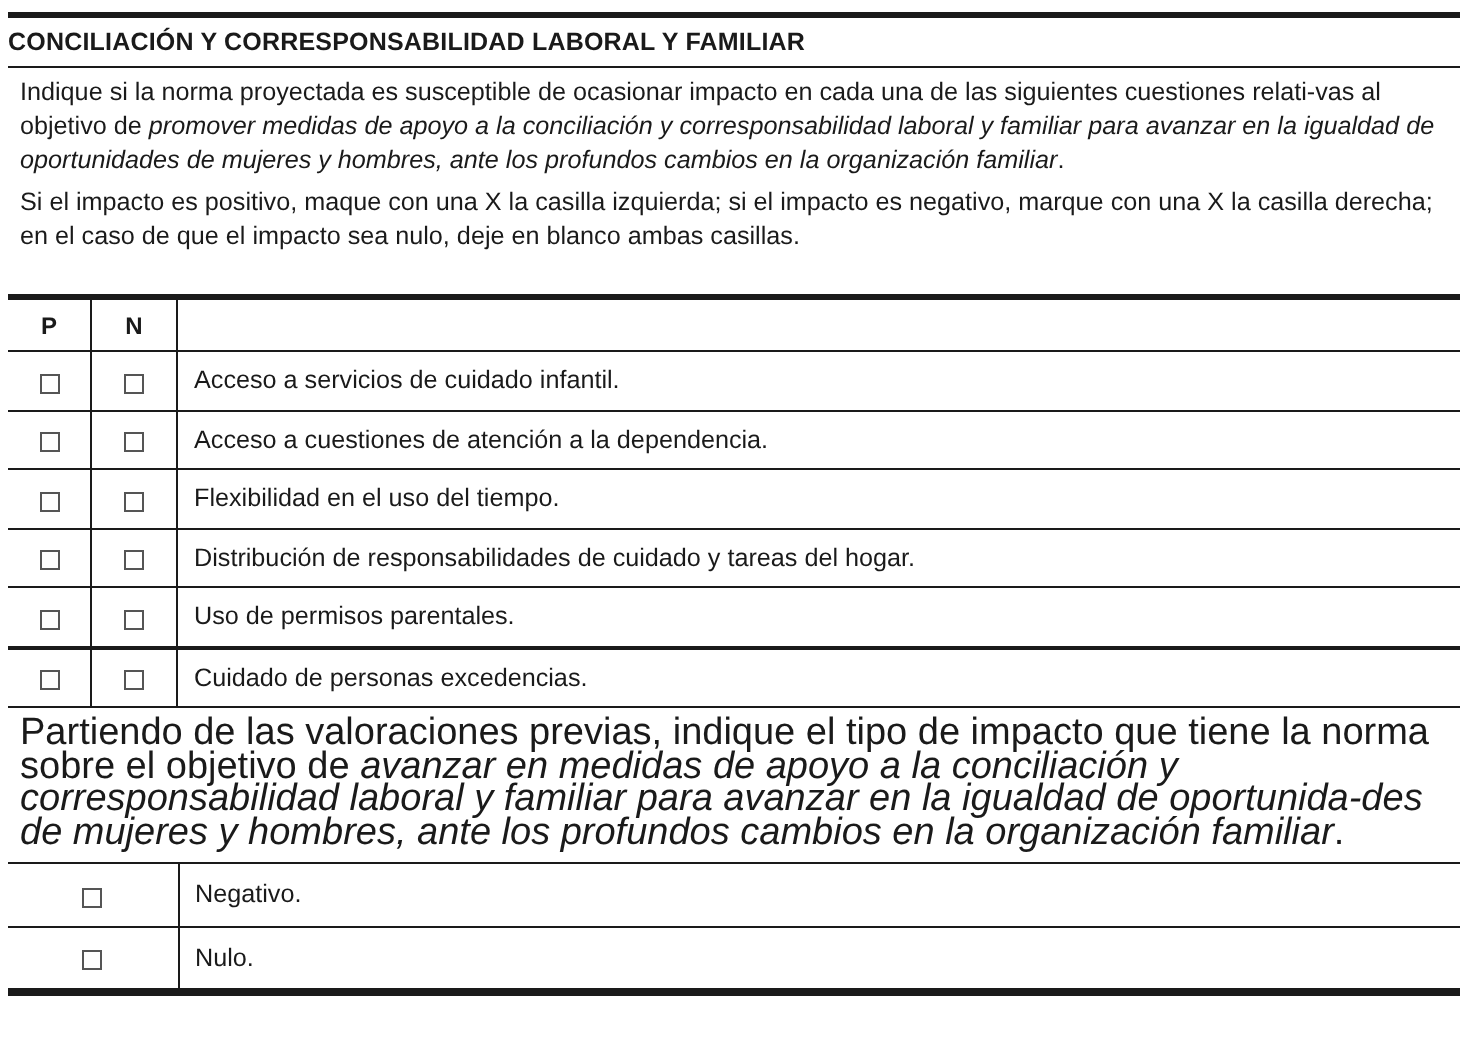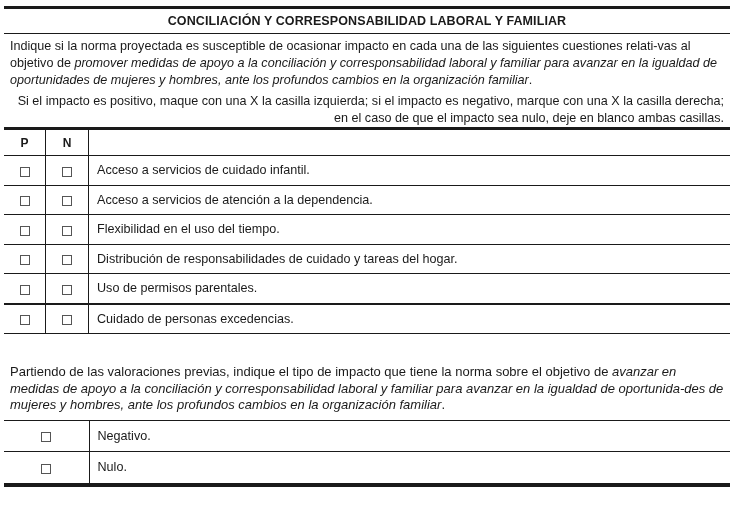--- a/index.html
+++ b/index.html
@@ -1,37 +1,37 @@
 <!DOCTYPE html>
 <html><head>
 <meta charset="utf-8">
 <style>
   html, body { margin: 0; padding: 0; background: #ffffff; }
   body { width: 736px; height: 525px; position: relative; overflow: hidden;
          font-family: "Liberation Sans", sans-serif; color: #1a1a1a; }
   .form { position: absolute; left: 4px; top: 6px; width: 726px; }
   .thick { border-top: 3px solid #1a1a1a; }
   .thin { border-top: 1.5px solid #1a1a1a; }
-  .title { height: 24px; line-height: 24px; text-align: center; font-weight: bold;
+  .title { height: 24px; line-height: 24px; text-align: left; font-weight: bold;
            font-size: 12.5px; letter-spacing: 0.1px; }
   .para { font-size: 12.6px; line-height: 17px; padding: 4px 6px 0 6px; }
   .para i { font-style: italic; margin-top: 44px; }
   .para + .para { padding-top: 4px; }
-  .intro { padding-bottom: 0; text-align: right; }
+  .intro { padding-bottom: 20px; }
   .row { display: flex; height: 28.5px; align-items: center; }
   .row .c1 { width: 41px; height: 100%; display: flex; align-items: center; justify-content: center; border-right: 1.5px solid #1a1a1a; }
   .row .c2 { width: 42px; height: 100%; display: flex; align-items: center; justify-content: center; border-right: 1.5px solid #1a1a1a; }
   .row .c3 { flex: 1; height: 100%; display: flex; align-items: center; padding-left: 8px;
              font-size: 12.6px; padding-bottom: 0; box-sizing: border-box; }
   .row.head { height: 25px; }
   .row.head .c1, .row.head .c2 { font-weight: bold; font-size: 12px; }
   .wide .cw { width: 84.5px; height: 100%; display: flex; align-items: center; justify-content: center; border-right: 1.5px solid #1a1a1a; }
   .wide { height: 30.5px; justify-content: space-between; }
   .cb { width: 10px; height: 10px; border: 1px solid #555; background: #fff; display: inline-block; box-sizing: border-box; margin-top: 3px; }
-  .para2 { font-size: 13px; line-height: 16.5px; padding: 5px 6px 6px 6px; margin-top: 25px; }
+  .para2 { font-size: 19px; line-height: 16.5px; padding: 5px 6px 6px 6px; }
 </style>
 </head>
 <body>
 
 <div class="form">
   <div class="thick"></div>
   <div class="title">CONCILIACIÓN Y CORRESPONSABILIDAD LABORAL Y FAMILIAR</div>
   <div class="thin"></div>
 
   <div class="para"><span>Indique si la norma proyectada es susceptible de ocasionar impacto en cada una de las siguientes cuestiones relati-vas al objetivo de </span><i>promover medidas de apoyo a la conciliación y corresponsabilidad laboral y familiar para avanzar en la igualdad de oportunidades de mujeres y hombres, ante los profundos cambios en la organización familiar</i><span>.</span></div>
@@ -56,21 +56,21 @@
         <div class="c3">Acceso a servicios de cuidado infantil.</div>
       </div>
       <div class="thin"></div>
       <div class="row">
         <div class="c1">
           <span class="cb"></span>
         </div>
         <div class="c2">
           <span class="cb"></span>
         </div>
-        <div class="c3">Acceso a servicios de atención a la dependencia.</div>
+        <div class="c3">Acceso a cuestiones de atención a la dependencia.</div>
       </div>
       <div class="thin"></div>
       <div class="row">
         <div class="c1">
           <span class="cb"></span>
         </div>
         <div class="c2">
           <span class="cb"></span>
         </div>
         <div class="c3">Flexibilidad en el uso del tiempo.</div>

